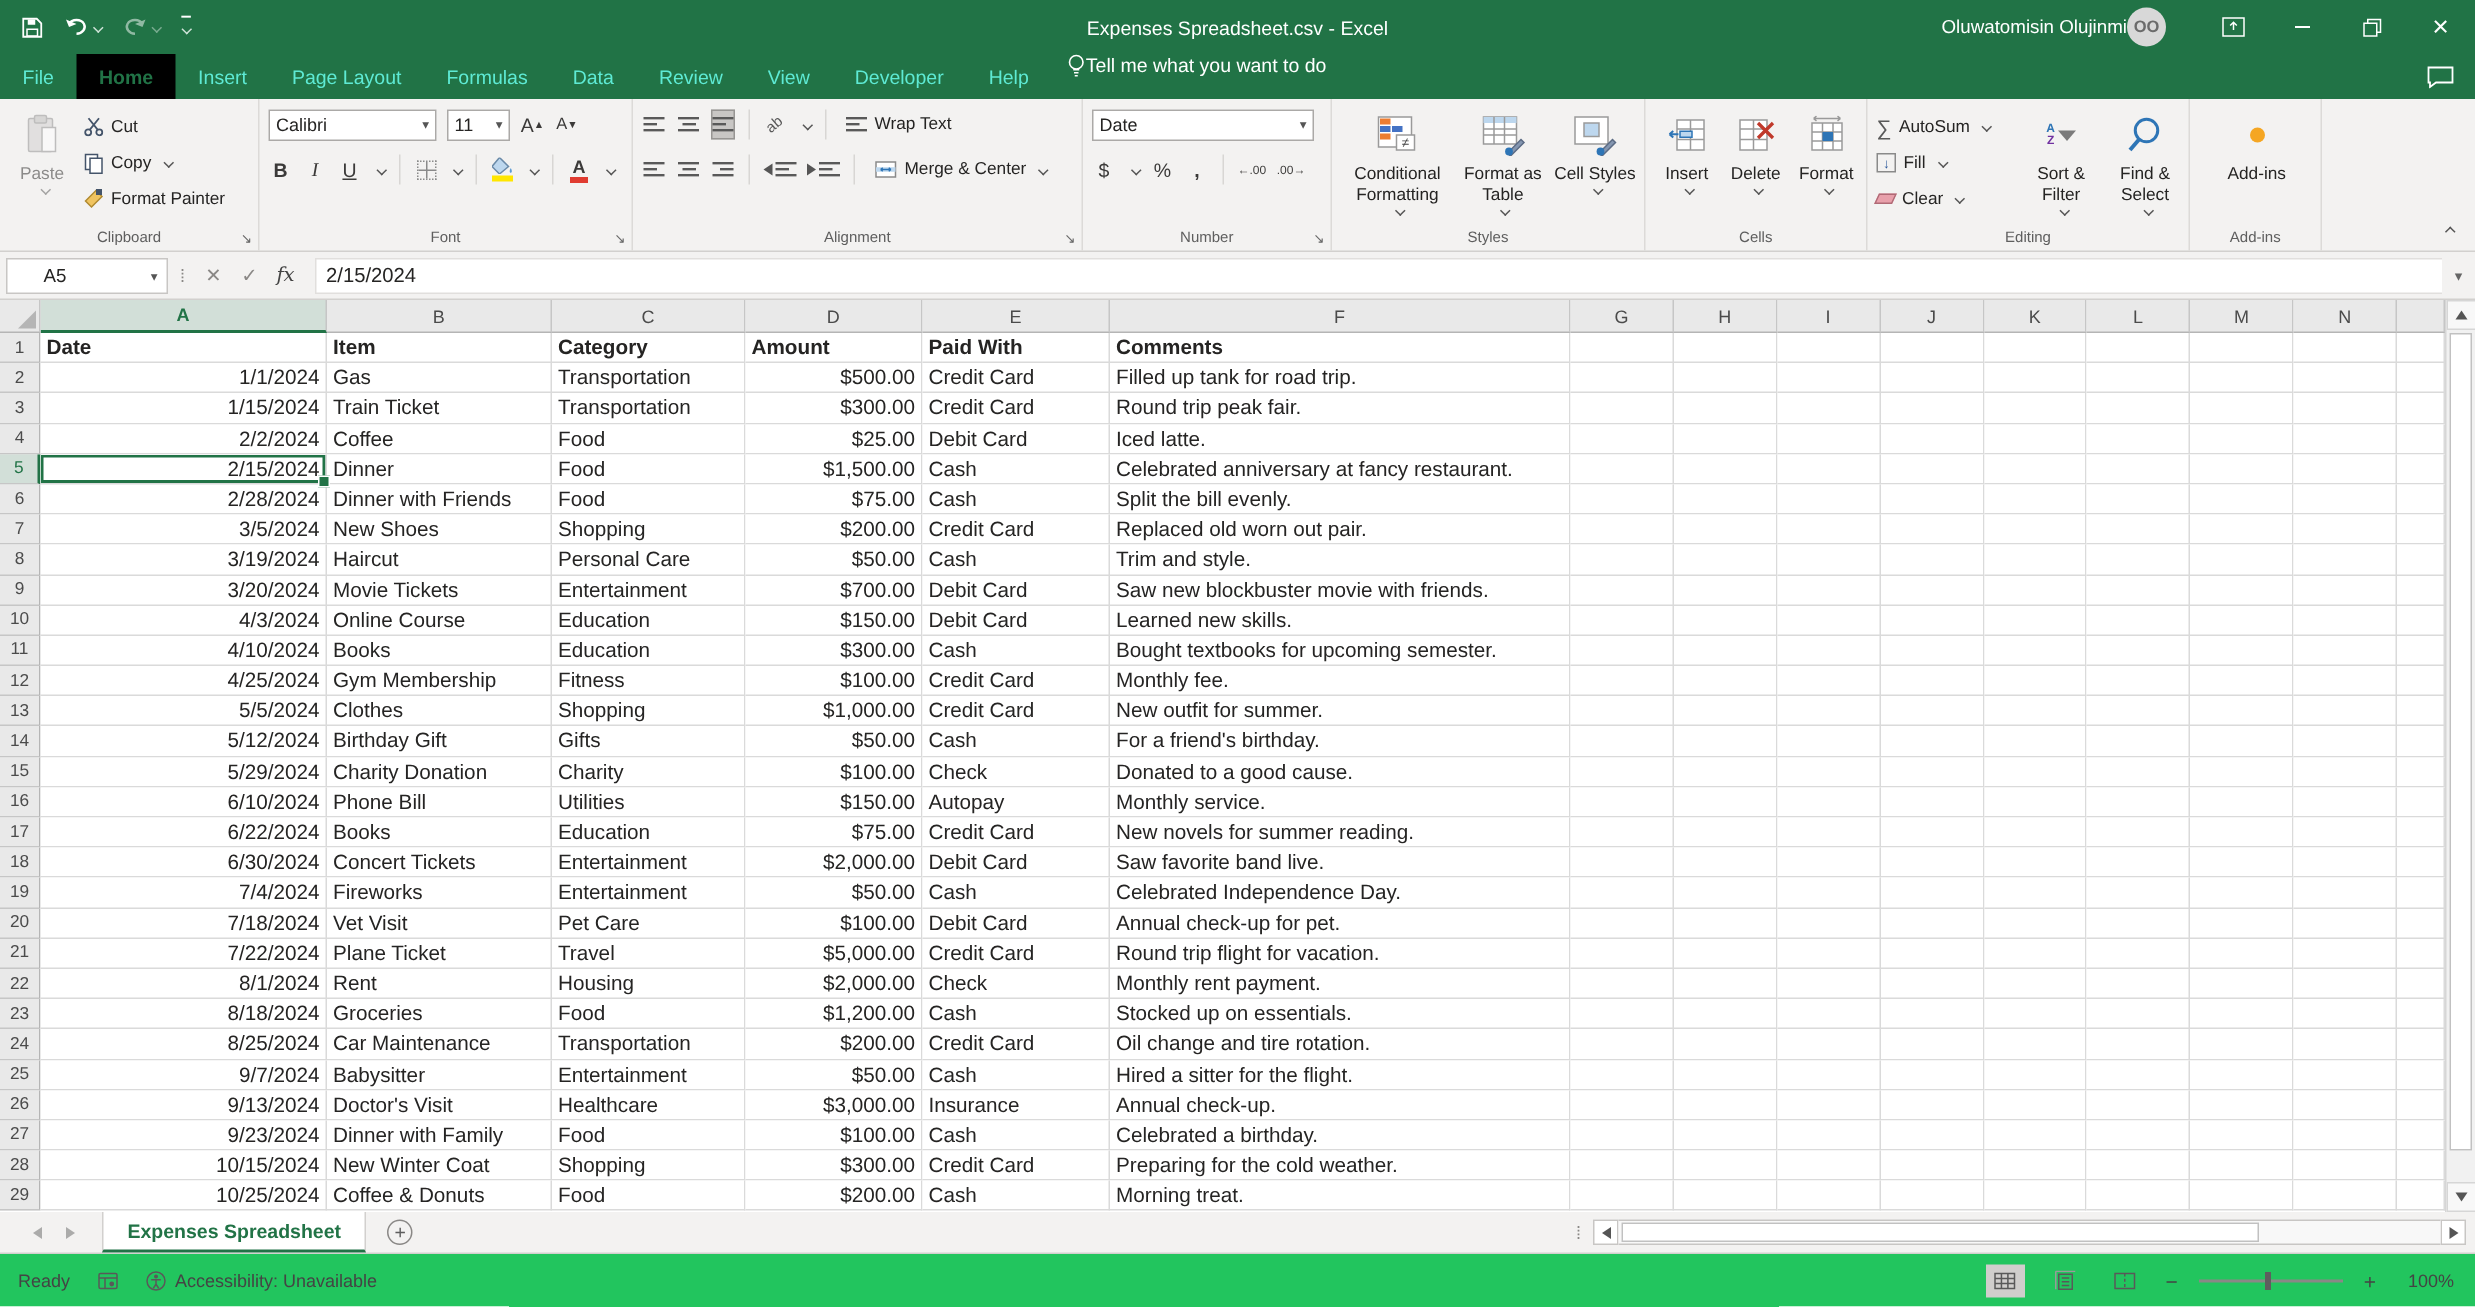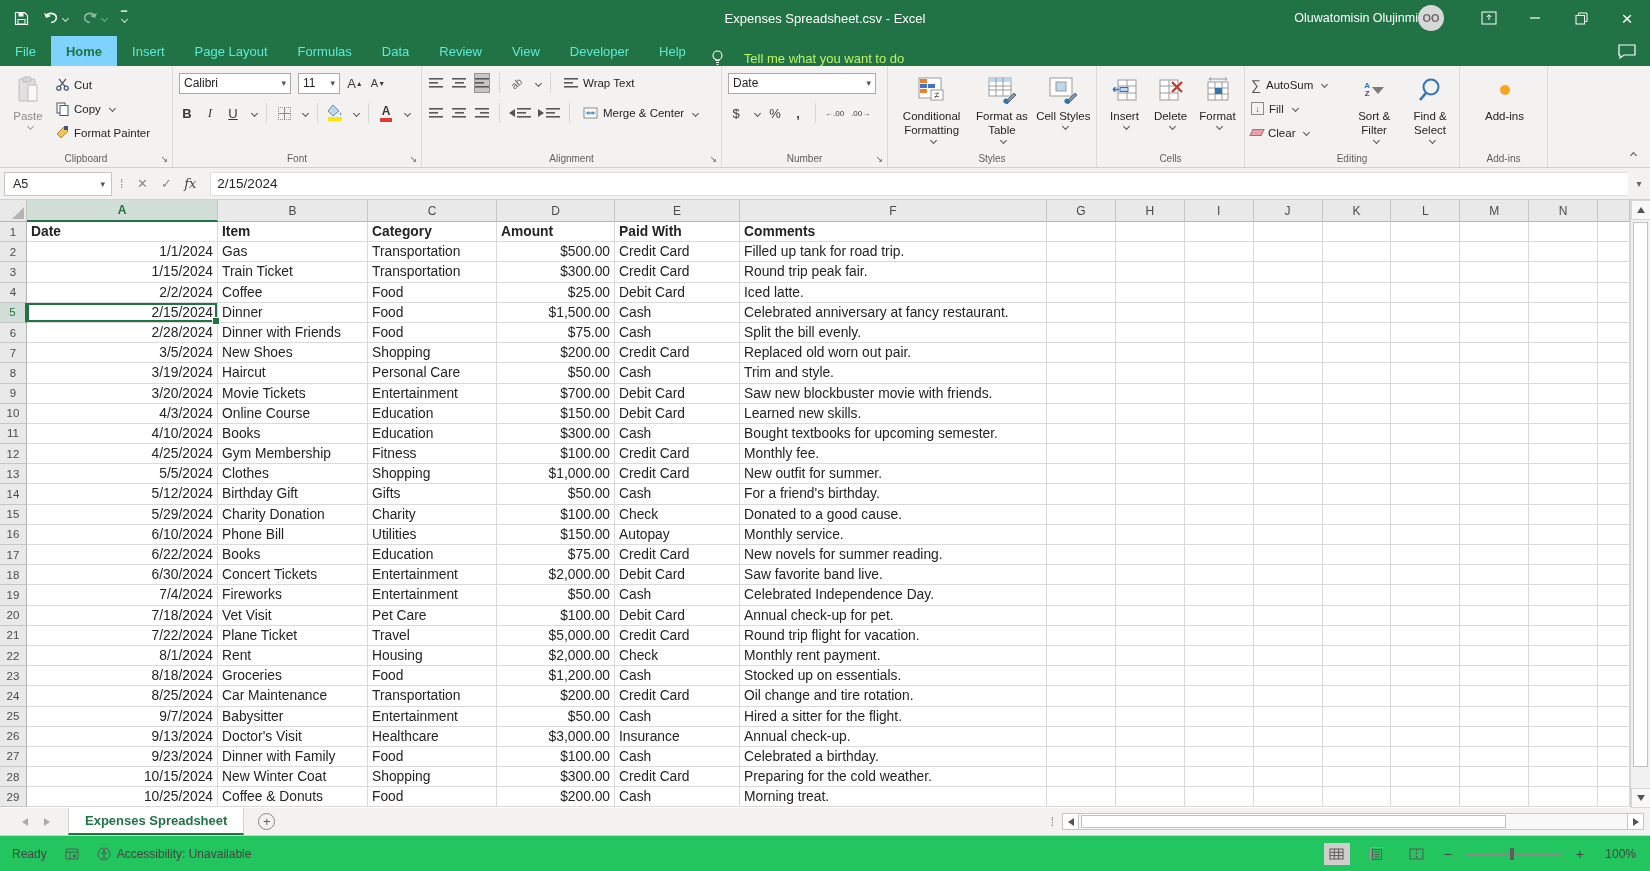--- a/index.html
+++ b/index.html
@@ -17,22 +17,22 @@
   #title-center{position:absolute;left:0;right:0;text-align:center;font-size:13px;pointer-events:none}
   .tb-right{margin-left:auto;display:flex;align-items:center;height:100%}
   .user-name{font-size:12.5px;margin-right:0}
   .avatar{width:26px;height:26px;border-radius:50%;background:#d8d8d8;color:#6b6b6b;font-size:11px;font-weight:bold;display:flex;align-items:center;justify-content:center;margin-right:22px}
   .winbtn{width:46px;height:36px;display:flex;align-items:center;justify-content:center;color:#fff}
   .winbtn svg{display:block}
   .close-x{font-size:19px;line-height:1}
   
   #tabrow{left:0;top:36px;width:1650px;height:30px;background:#217346;display:flex;align-items:stretch}
   .rtab{color:#5eead4;font-size:13px;padding:0 15px;display:flex;align-items:center}
-  .rtab.active{background:#7dd3fc;color:#217346;font-weight:bold}
-  .tellme{display:flex;align-items:flex-end;color:#bef264;font-size:13px;gap:20px;margin-left:10px}
+  .rtab.active{background:#000000;color:#217346;font-weight:bold}
+  .tellme{display:flex;align-items:flex-start;color:#ffffff;font-size:13px;gap:0;margin-left:10px}
   .tab-right{margin-left:auto;display:flex;align-items:center;margin-right:14px}
   
   #ribbon{left:0;top:66px;width:1650px;height:102px;background:#f3f2f1;border-bottom:1px solid #d2d0ce;display:flex}
   .rgroup{position:relative;border-right:1px solid #dcdad8;height:100%;flex-shrink:0}
   .rg-label{position:absolute;bottom:3px;left:0;right:0;text-align:center;font-size:10px;color:#5e5e5e}
   .launcher{position:absolute;bottom:3px;right:4px;font-size:9px;color:#666}
   .rg-body{padding:5px 4px 0 6px;display:flex;gap:6px;height:80px}
   .bigbtn{display:flex;flex-direction:column;align-items:center;justify-content:flex-start;font-size:11.5px;color:#252423;text-align:center;padding-top:3px;line-height:1.2}
   .bigbtn .ic{height:32px;display:flex;align-items:center;justify-content:center;margin-bottom:4px}
   .smallstack{display:flex;flex-direction:column;justify-content:flex-start;gap:3px;padding-top:3px}
@@ -66,21 +66,21 @@
   .sigma{font-size:14px;color:#595959}
   .fill-dn{display:inline-flex;width:13px;height:13px;border:1px solid #8a8a8a;align-items:center;justify-content:center;font-size:9px;color:#2b579a}
   .eraser{display:inline-block;width:12px;height:7px;background:#e8a0ab;border:1px solid #b06a76;transform:skewX(-25deg)}
   .az{display:inline-flex;flex-direction:column;font-size:8px;font-weight:bold;line-height:1.05;margin-right:2px}
   .az .a{color:#2e75b6}.az .z{color:#7030a0}
   .funnel{width:0;height:0;border-left:6px solid transparent;border-right:6px solid transparent;border-top:7px solid #7b7b7b;display:inline-block}
   .dot-addin{width:10px;height:10px;border-radius:50%;background:#f5a623;display:inline-block}
   .two-line{width:76px}
   
   #formulabar{left:0;top:168px;width:1650px;height:32px;background:#f3f2f1;border-bottom:1px solid #d2d0ce;display:flex;align-items:center}
-  .namebox{width:108px;height:24px;background:#fff;border:1px solid #c8c6c4;margin-left:4px;display:flex;align-items:center;font-size:12.5px;padding-left:8px;position:relative}
+  .namebox{width:108px;height:24px;background:#fff;border:1px solid #c8c6c4;margin-left:4px;display:flex;align-items:center;font-size:12.5px;padding-left:24px;position:relative}
   .namebox .arrow-dn{position:absolute;right:6px}
   .fb-grip{color:#8a8886;font-size:12px;margin:0 8px;letter-spacing:-1px}
   .fb-btn{width:24px;text-align:center;color:#8a8886;font-size:13px}
   .fx{font-style:italic;font-family:"DejaVu Serif",serif;color:#444;font-size:13px}
   .fb-input{flex:1;height:24px;background:#fff;border:1px solid #e1dfdd;border-right:none;margin-left:8px;display:flex;align-items:center;font-size:13.5px;padding-left:6px}
   .fb-exp{width:22px;text-align:center;color:#666;font-size:10px}
   
   #gridwrap{left:0;top:200px;width:1630px;height:608px;overflow:hidden}
   #sheet{display:grid;grid-template-columns:27px 191px 150px 129px 118px 125px 307px repeat(8,68.9px) 32px}
   .ch{height:22px;background:#e9e9e9;border-right:1px solid #c6c6c6;border-bottom:1px solid #b5b5b5;font-size:12px;color:#4b4b4b;display:flex;align-items:center;justify-content:center}

